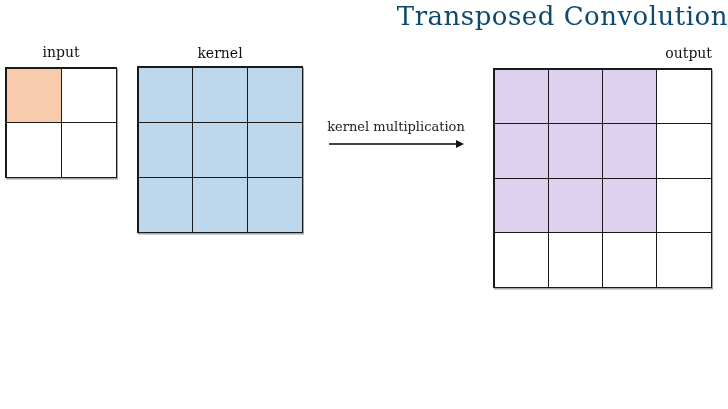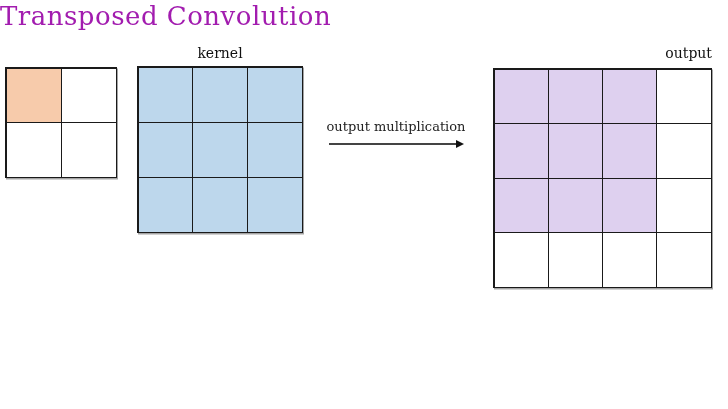--- a/index.html
+++ b/index.html
@@ -13,23 +13,23 @@
     height: 409px;
     background: #ffffff;
     font-family: "DejaVu Serif", serif;
     overflow: hidden;
   }
   .title {
     position: absolute;
     left: 0;
     top: 1px;
     width: 728px;
-    text-align: left;
+    text-align: right;
     font-size: 26px;
-    color: #a21caf;
+    color: #0c4a6e;
     letter-spacing: 0.5px;
   }
   .grid-label {
     position: absolute;
     text-align: center;
     font-size: 14px;
     color: #111111;
   }
   .grid {
     position: absolute;
@@ -77,41 +77,42 @@
   #label-kernel { left: 137px; top: 45px; width: 166px; }
   #label-output { left: 493px; top: 45px; width: 219px; text-align: right; }
 </style>
 </head>
 <body>
 
 <div id="canvas">
 
   <div class="title">Transposed Convolution</div>
 
+  <div id="label-input" class="grid-label">input</div>
   <div id="grid-input" class="grid" style="grid-template-columns: repeat(2, 1fr); grid-template-rows: repeat(2, 1fr);">
       <div class="cell" style="background: rgb(247, 203, 171);"></div>
       <div class="cell" style="background: rgb(255, 255, 255);"></div>
       <div class="cell" style="background: rgb(255, 255, 255);"></div>
       <div class="cell" style="background: rgb(255, 255, 255);"></div>
     </div>
 
   <div id="label-kernel" class="grid-label">kernel</div>
   <div id="grid-kernel" class="grid" style="grid-template-columns: repeat(3, 1fr); grid-template-rows: repeat(3, 1fr);">
       <div class="cell" style="background: rgb(189, 215, 236);"></div>
       <div class="cell" style="background: rgb(189, 215, 236);"></div>
       <div class="cell" style="background: rgb(189, 215, 236);"></div>
       <div class="cell" style="background: rgb(189, 215, 236);"></div>
       <div class="cell" style="background: rgb(189, 215, 236);"></div>
       <div class="cell" style="background: rgb(189, 215, 236);"></div>
       <div class="cell" style="background: rgb(189, 215, 236);"></div>
       <div class="cell" style="background: rgb(189, 215, 236);"></div>
       <div class="cell" style="background: rgb(189, 215, 236);"></div>
     </div>
 
-  <div class="arrow-label">output multiplication</div>
+  <div class="arrow-label">kernel multiplication</div>
   <div class="arrow-line"></div>
   <div class="arrow-head"></div>
 
   <div id="label-output" class="grid-label">output</div>
   <div id="grid-output" class="grid" style="grid-template-columns: repeat(4, 1fr); grid-template-rows: repeat(4, 1fr);">
       <div class="cell" style="background: rgb(222, 208, 239);"></div>
       <div class="cell" style="background: rgb(222, 208, 239);"></div>
       <div class="cell" style="background: rgb(222, 208, 239);"></div>
       <div class="cell" style="background: rgb(255, 255, 255);"></div>
       <div class="cell" style="background: rgb(222, 208, 239);"></div>

